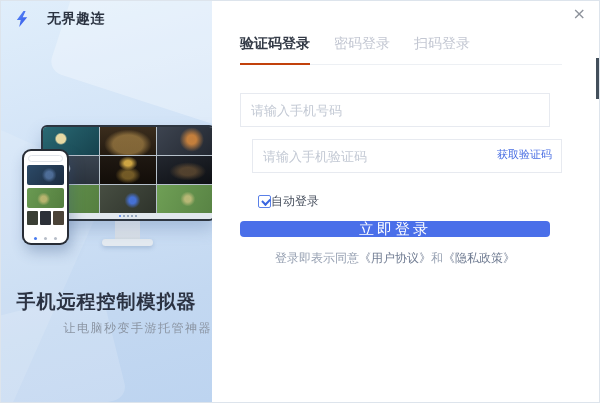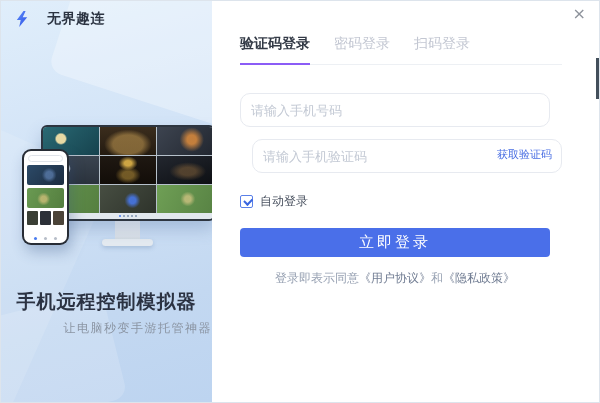--- a/index.html
+++ b/index.html
@@ -67,38 +67,38 @@
   .subheadline { position:absolute; top:319px; left:0; width:100%; text-align:right; z-index:5;
     font-size:12px; color:#8b95a3; letter-spacing:1.5px; }
 
   
   .right-panel { flex:1; background:#fff; position:relative; }
   .close-btn { position:absolute; top:5px; right:13px; font-size:16px; line-height:16px;
     color:#8e939c; cursor:pointer; font-family:"DejaVu Sans",sans-serif; }
 
   .tab-bar { margin:34px 37px 0 28px; border-bottom:1px solid #edf0f4; display:flex; gap:24px; }
   .tab { padding-bottom:10px; font-size:14px; color:#c3c7d2; cursor:pointer; }
-  .tab.active { color:#333a46; font-weight:700; border-bottom:2px solid #8b5cf6; margin-bottom:-1px; }
+  .tab.active { color:#333a46; font-weight:700; border-bottom:2px solid #c2410c; margin-bottom:-1px; }
 
   .form { margin:28px 37px 0 28px; }
   .field { position:relative; width:310px; }
-  .field input { width:100%; height:22px; border:1px solid #e7eaf0; border-radius:10px;
+  .field input { width:100%; height:22px; border:1px solid #e7eaf0; border-radius:0;
     padding:16px 10px; font-size:13px; color:#333; outline:none; font-family:inherit; }
   .field input::placeholder { color:#c3c9d4; }
   .field + .field { margin-top:12px;margin-left:12px; }
   .get-code { position:absolute; right:10px; top:8px; font-size:11px; color:#4a6fe3; cursor:pointer; }
 
-  .check-row { margin-top:20px; display:flex; align-items:center; gap:7px; }
+  .check-row { margin-top:20px; display:flex; align-items:center; gap:0;margin-left:18px; }
   .checkbox { width:13px; height:13px; border:1px solid #5a80e8; border-radius:2px; position:relative;
     background:#fff; cursor:pointer; flex:0 0 auto; }
   .checkbox.checked::after { content:""; position:absolute; left:2.5px; top:2px; width:6px; height:3.5px;
     border-left:2px solid #3a66e0; border-bottom:2px solid #3a66e0; transform:rotate(-45deg); }
   .check-label { font-size:12px; color:#4a5260; }
 
-  .submit-btn { margin-top:18px; width:310px; height:29px; background:#4a6fe9; border:none;
+  .submit-btn { margin-top:11px; width:310px; height:16px; background:#4a6fe9; border:none;
     border-radius:4px; color:#fff; font-size:15px; letter-spacing:3px; cursor:pointer;
     font-family:inherit; display:flex; align-items:center; justify-content:center; }
 
   .agreement { margin-top:13px; width:310px; text-align:center; font-size:12px; color:#98a2b3; }
   .agreement .link { color:#707c92; cursor:pointer; }
 
   .scrollbar-thumb { position:absolute; right:0; top:57px; width:3px; height:41px; background:#434f5b; }
 </style>
 </head>
 <body>

